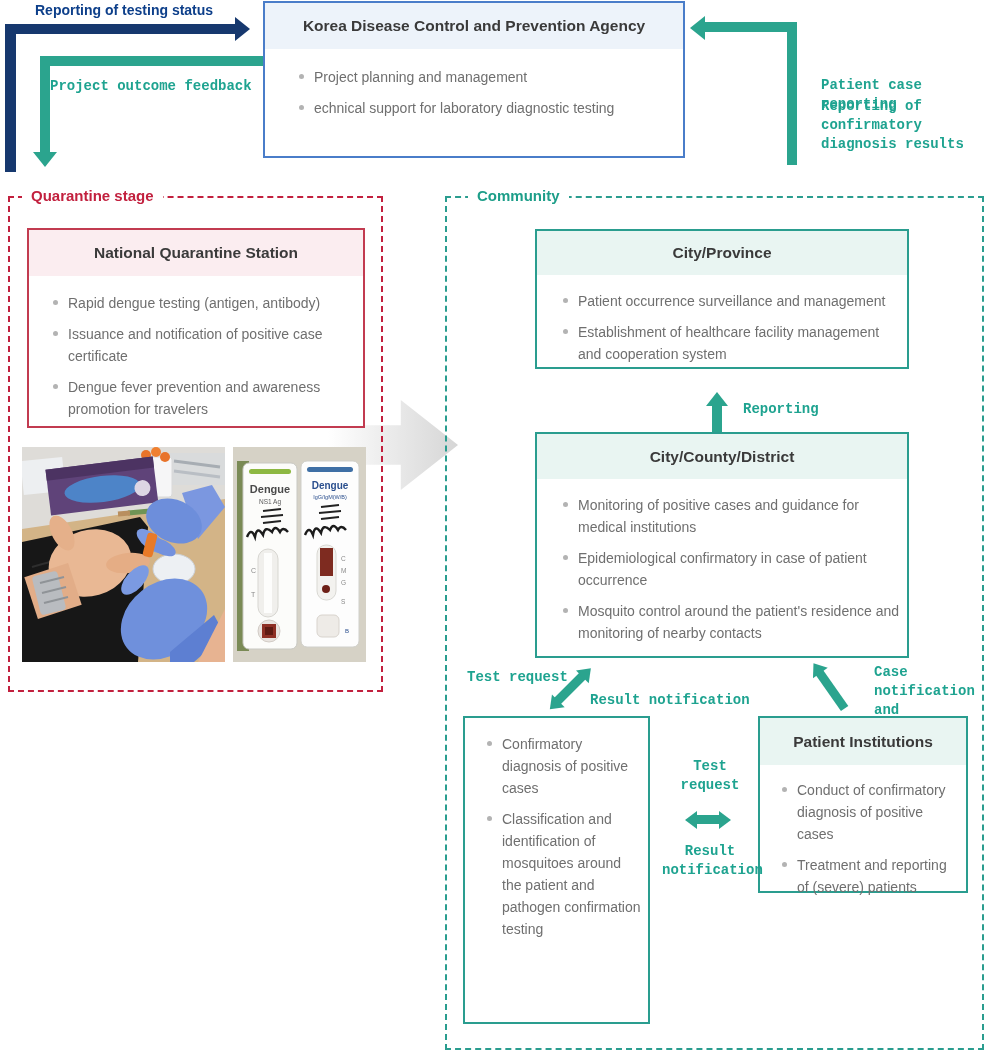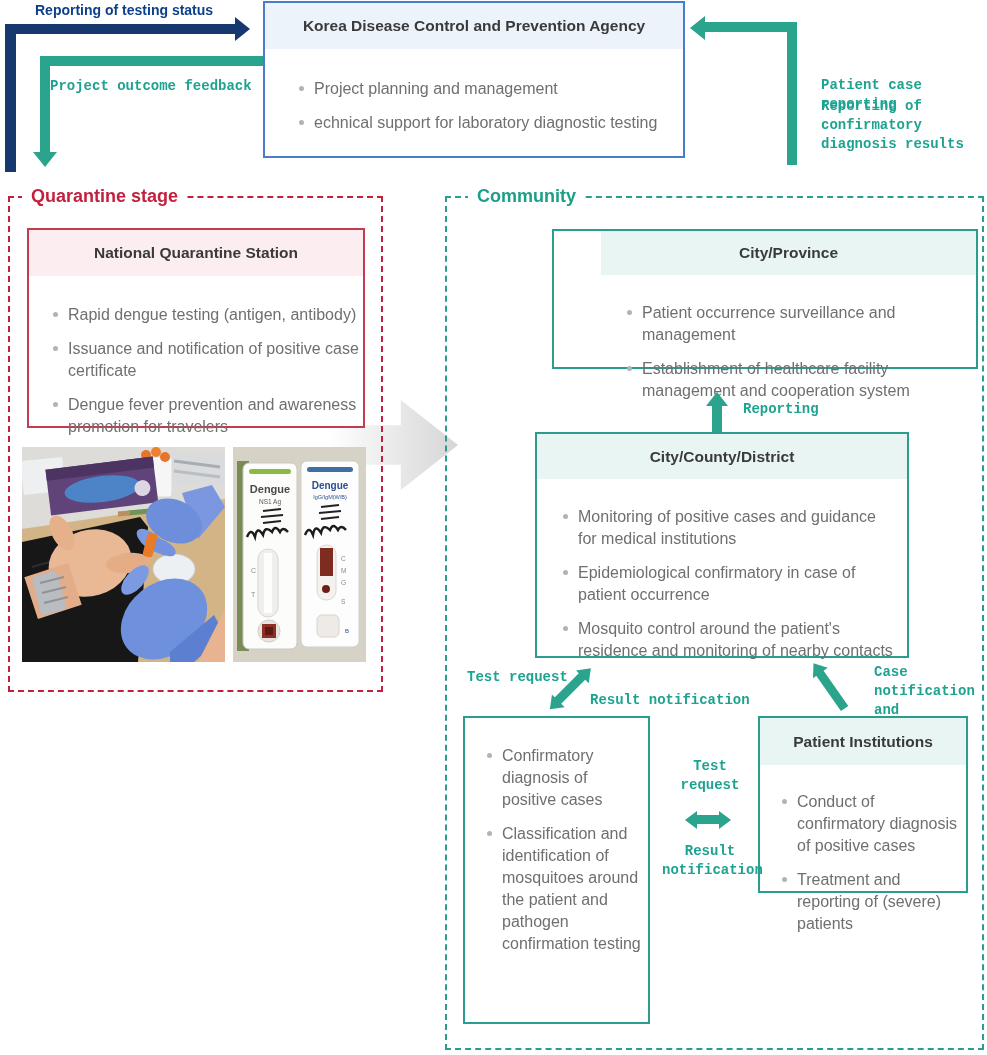--- a/index.html
+++ b/index.html
@@ -22,30 +22,30 @@
 
   
   .bar{position:absolute;background:var(--navy);}
   .bar.teal{background:var(--teal);}
   .head{position:absolute;width:0;height:0;}
 
   
   .region{position:absolute;border:2px dashed;background:transparent;}
   .region.red{border-color:var(--crimson);}
   .region.teal{border-color:var(--teal-border);}
-  .region-label{position:absolute;background:#fff;padding:0 9px;font-size:18px;font-weight:700;line-height:22px;}
+  .region-label{position:absolute;background:#fff;padding:0 9px;font-size:15px;font-weight:700;line-height:22px;}
   .region-label.red{color:var(--crimson);}
   .region-label.teal{color:#1d9e89;}
 
   
   .org{position:absolute;background:#fff;}
   .org .hd{display:flex;align-items:center;justify-content:center;text-align:center;
     font-weight:700;color:var(--title);}
   .org ul{list-style:none;}
-  .org li{position:relative;padding-left:17px;color:var(--body);font-size:16px;line-height:22px;margin-bottom:9px;margin-top:12px;}
+  .org li{position:relative;padding-left:17px;color:var(--body);font-size:14px;line-height:22px;margin-bottom:9px;}
   .org li::before{content:"";position:absolute;left:2px;top:8px;width:5px;height:5px;border-radius:50%;background:var(--dot);}
 
   .kdca{border:2px solid var(--blue-border);}
   .kdca .hd{height:46px;background:var(--blue-head);font-size:15.5px;}
   .kdca ul{padding:17px 12px 0 32px;}
 
   .nqs{border:2px solid var(--crim-border);}
   .nqs .hd{height:46px;background:var(--pink-head);font-size:15.5px;}
   .nqs ul{padding:16px 0 0 22px;}
 
@@ -192,21 +192,21 @@
     <text x="108" y="126" font-size="6.5" fill="#8a8a8a">M</text>
     <text x="108" y="138" font-size="6.5" fill="#8a8a8a">G</text>
     <text x="108" y="157" font-size="6.5" fill="#8a8a8a">S</text>
     <rect x="84" y="168" width="22" height="22" rx="5" fill="#eeebe7" stroke="#d8d3cd"></rect>
     <text x="112" y="186" font-size="6" fill="#2b4f8e">B</text>
   </svg>
 
   <div class="region teal" style="left:445px;top:196px;width:539px;height:854px;"></div>
   <div class="region-label teal" style="left:468px;top:185px;">Community</div>
 
-  <div class="org tealbox" style="left:552px;top:229px;width:426px;height:140px;padding-left:47px;">
+  <div class="org tealbox" style="left:535px;top:229px;width:374px;height:140px;">
     <div class="hd" style="height:44px;">City/Province</div>
     <ul>
       <li>Patient occurrence surveillance and management</li>
       <li>Establishment of healthcare facility management and cooperation system</li>
     </ul>
   </div>
 
   <div class="up-arrow" style="left:712px;top:405px;height:27px;"></div>
   <div class="flow-label teal-label abs" style="left:743px;top:400px;">Reporting</div>
 

